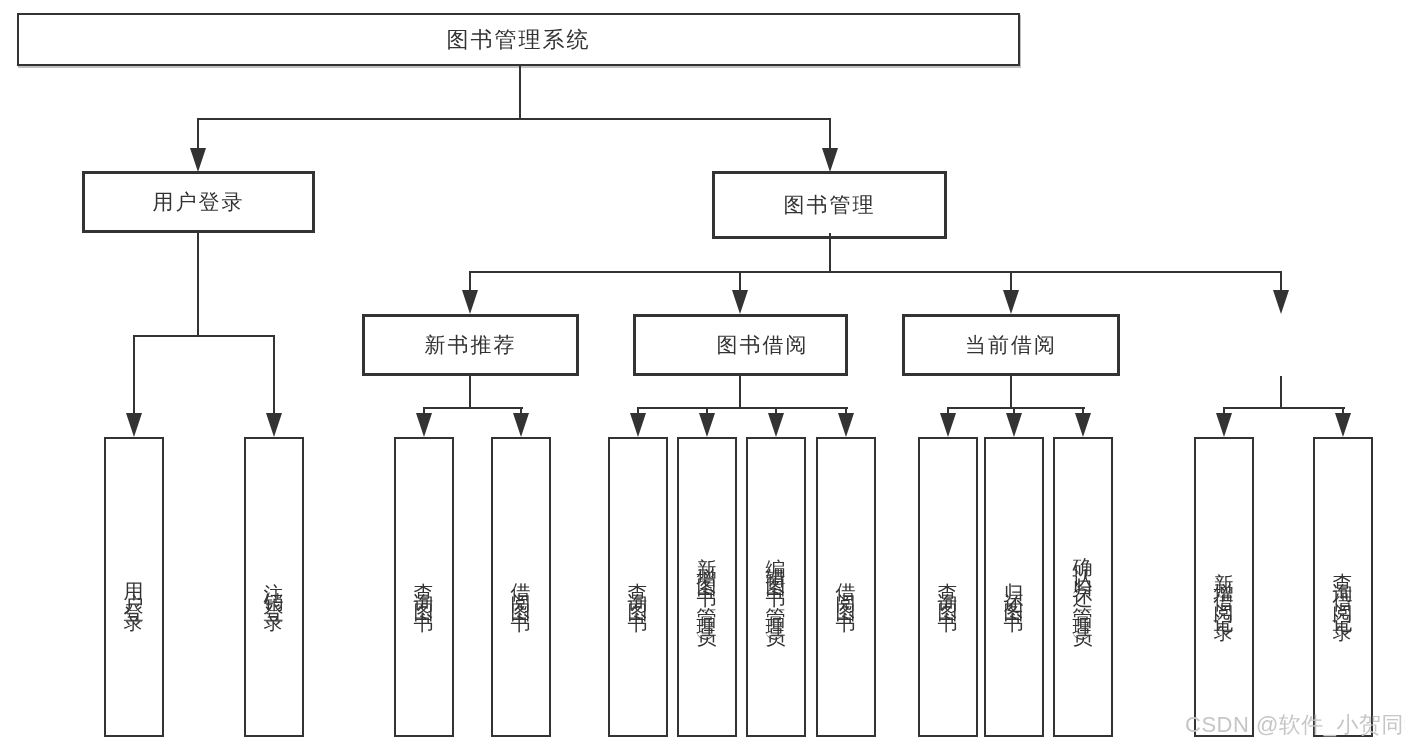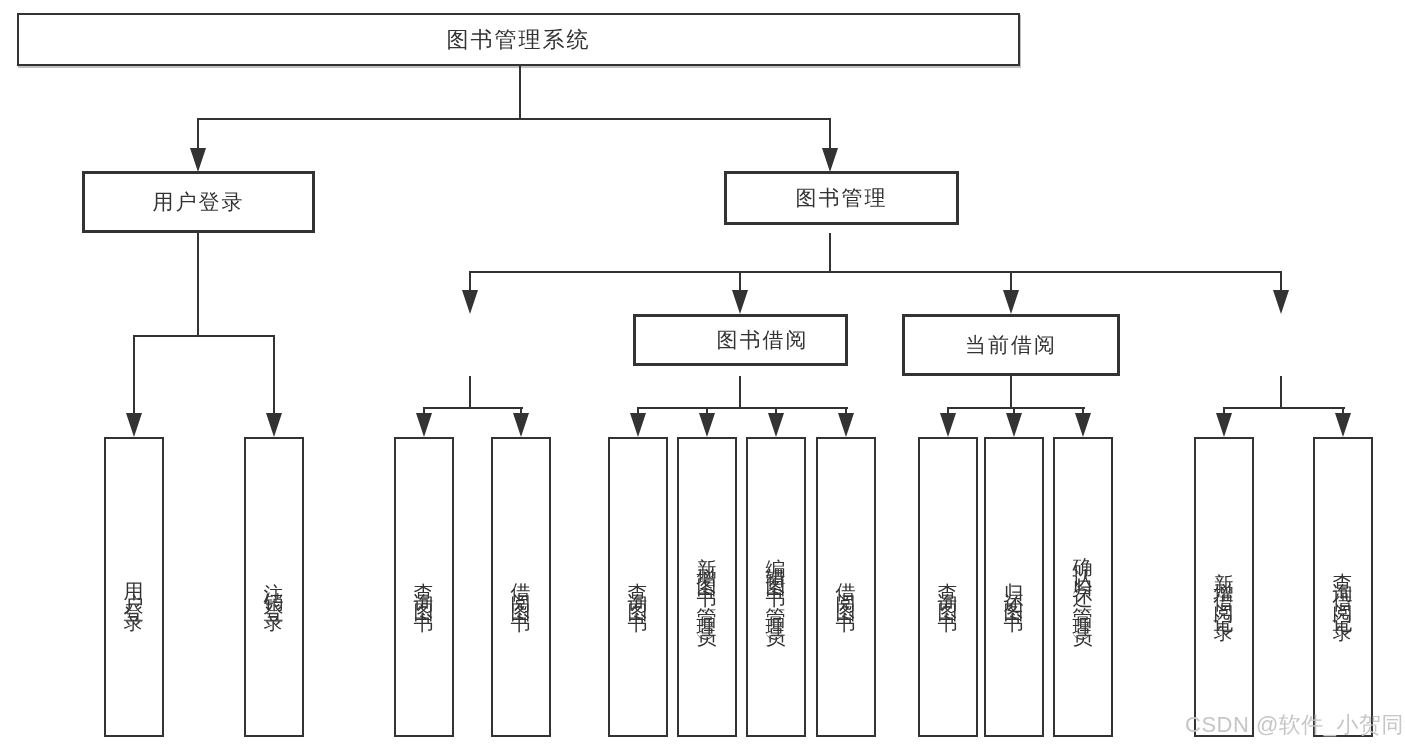--- a/index.html
+++ b/index.html
@@ -32,25 +32,28 @@
 
 <div class="stage">
 
   <div class="box root-box" style="left:17px;top:13px;width:1003px;height:53px;">
     <span class="hlabel">图书管理系统</span>
   </div>
 
   <div class="box" style="left:82px;top:171px;width:233px;height:62px;">
     <span class="hlabel">用户登录</span>
   </div>
-  <div class="box" style="left:712px;top:171px;width:235px;height:54px;margin-left:12px;">
+  <div class="box" style="left:712px;top:171px;width:235px;height:68px;">
     <span class="hlabel">图书管理</span>
   </div>
 
-  <div class="box" style="left:633px;top:314px;width:215px;height:52px;padding-left:44px;">
+  <div class="box" style="left:362px;top:314px;width:217px;height:62px;">
+    <span class="hlabel">新书推荐</span>
+  </div>
+  <div class="box" style="left:633px;top:314px;width:215px;height:62px;padding-left:44px;">
     <span class="hlabel">图书借阅</span>
   </div>
   <div class="box" style="left:902px;top:314px;width:218px;height:62px;font-family:Liberation Mono, monospace;">
     <span class="hlabel">当前借阅</span>
   </div>
 
   <div class="box tall" style="left:104px;top:437px;width:60px;height:300px;">
     <span class="vlabel">用户登录</span>
   </div>
   <div class="box tall" style="left:244px;top:437px;width:60px;height:300px;">

